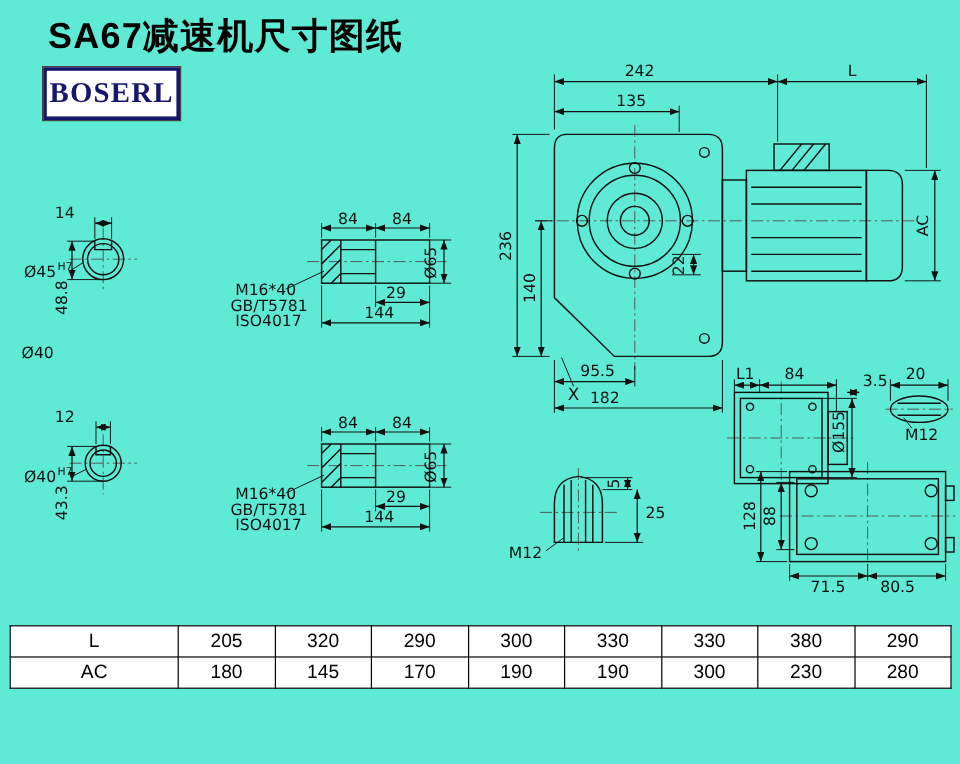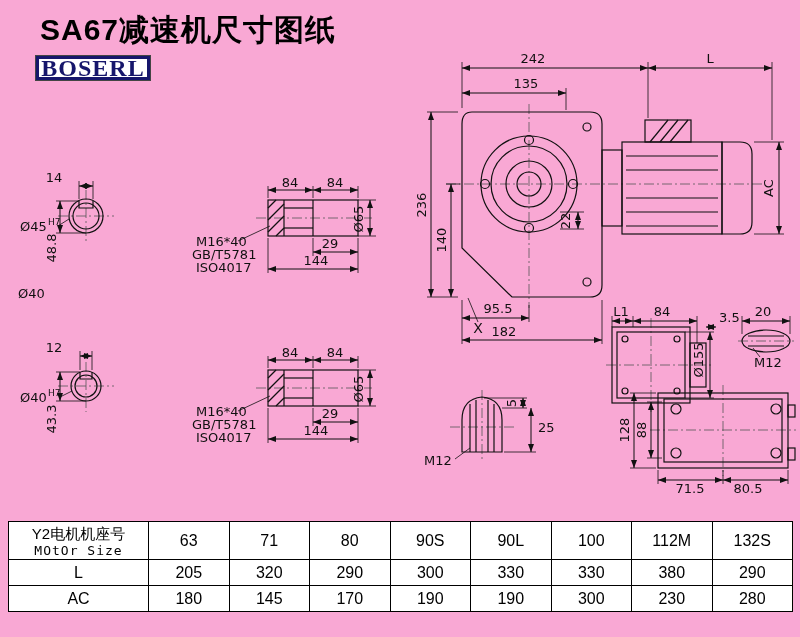--- a/index.html
+++ b/index.html
@@ -1,21 +1,21 @@
 <!DOCTYPE html>
 <html><head>
 <meta charset="utf-8">
 <style>
   *{margin:0;padding:0;box-sizing:border-box}
   html,body{width:800px;height:637px;background:#fff;overflow:hidden;
     font-family:"Liberation Sans",sans-serif;color:#111}
-  .page{position:relative;width:800px;height:637px;background:#f9a8d4}
+  .page{position:relative;width:800px;height:637px;background:#5eead4}
   .title{position:absolute;left:40px;top:10px;font-size:30px;font-weight:bold;
     color:#000;letter-spacing:1px;white-space:nowrap}
-  .logo{position:absolute;left:36px;top:56px;width:114px;height:24px;
+  .logo{position:absolute;left:36px;top:56px;width:114px;height:44px;
     border:3px solid #16166b;box-shadow:0 0 0 1px #444;background:#fff;
     display:flex;align-items:center;justify-content:center}
   .logo span{font-family:"Liberation Serif",serif;font-size:24px;font-weight:bold;
     color:#16166b;letter-spacing:1px}
   svg.drawing{position:absolute;left:0;top:50px}
   table.tbl{position:absolute;left:8px;top:521px;width:785px;background:#fff;
     border-collapse:collapse;table-layout:fixed}
   table.tbl td{border:1px solid #000;text-align:center;vertical-align:middle;
     font-size:16px;color:#000;height:26px;padding:0}
   table.tbl tr.hdr td{height:38px}
@@ -326,34 +326,20 @@
         <col>
         <col>
         <col>
         <col>
         <col>
         <col>
         <col>
         <col>
     </colgroup>
     <tbody>
-      <tr class="hdr">
-        <td>
-          <div class="cn">Y2电机机座号</div>
-          <div class="en">MOtOr Size</div>
-        </td>
-        <td>63</td>
-        <td>71</td>
-        <td>80</td>
-        <td>90S</td>
-        <td>90L</td>
-        <td>100</td>
-        <td>112M</td>
-        <td>132S</td>
-      </tr>
       <tr>
         <td>L</td>
         <td>205</td>
         <td>320</td>
         <td>290</td>
         <td>300</td>
         <td>330</td>
         <td>330</td>
         <td>380</td>
         <td>290</td>

